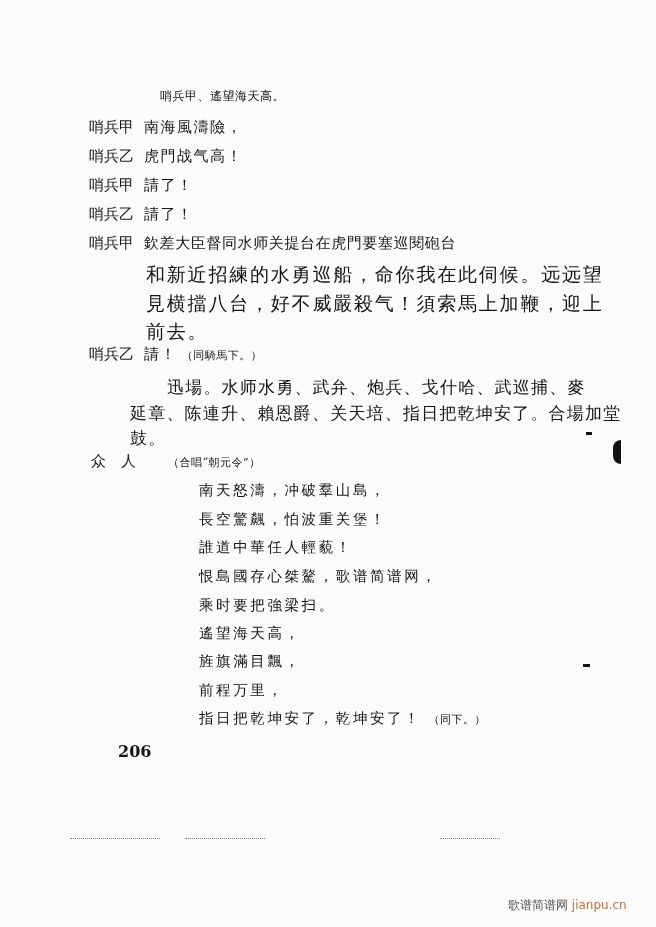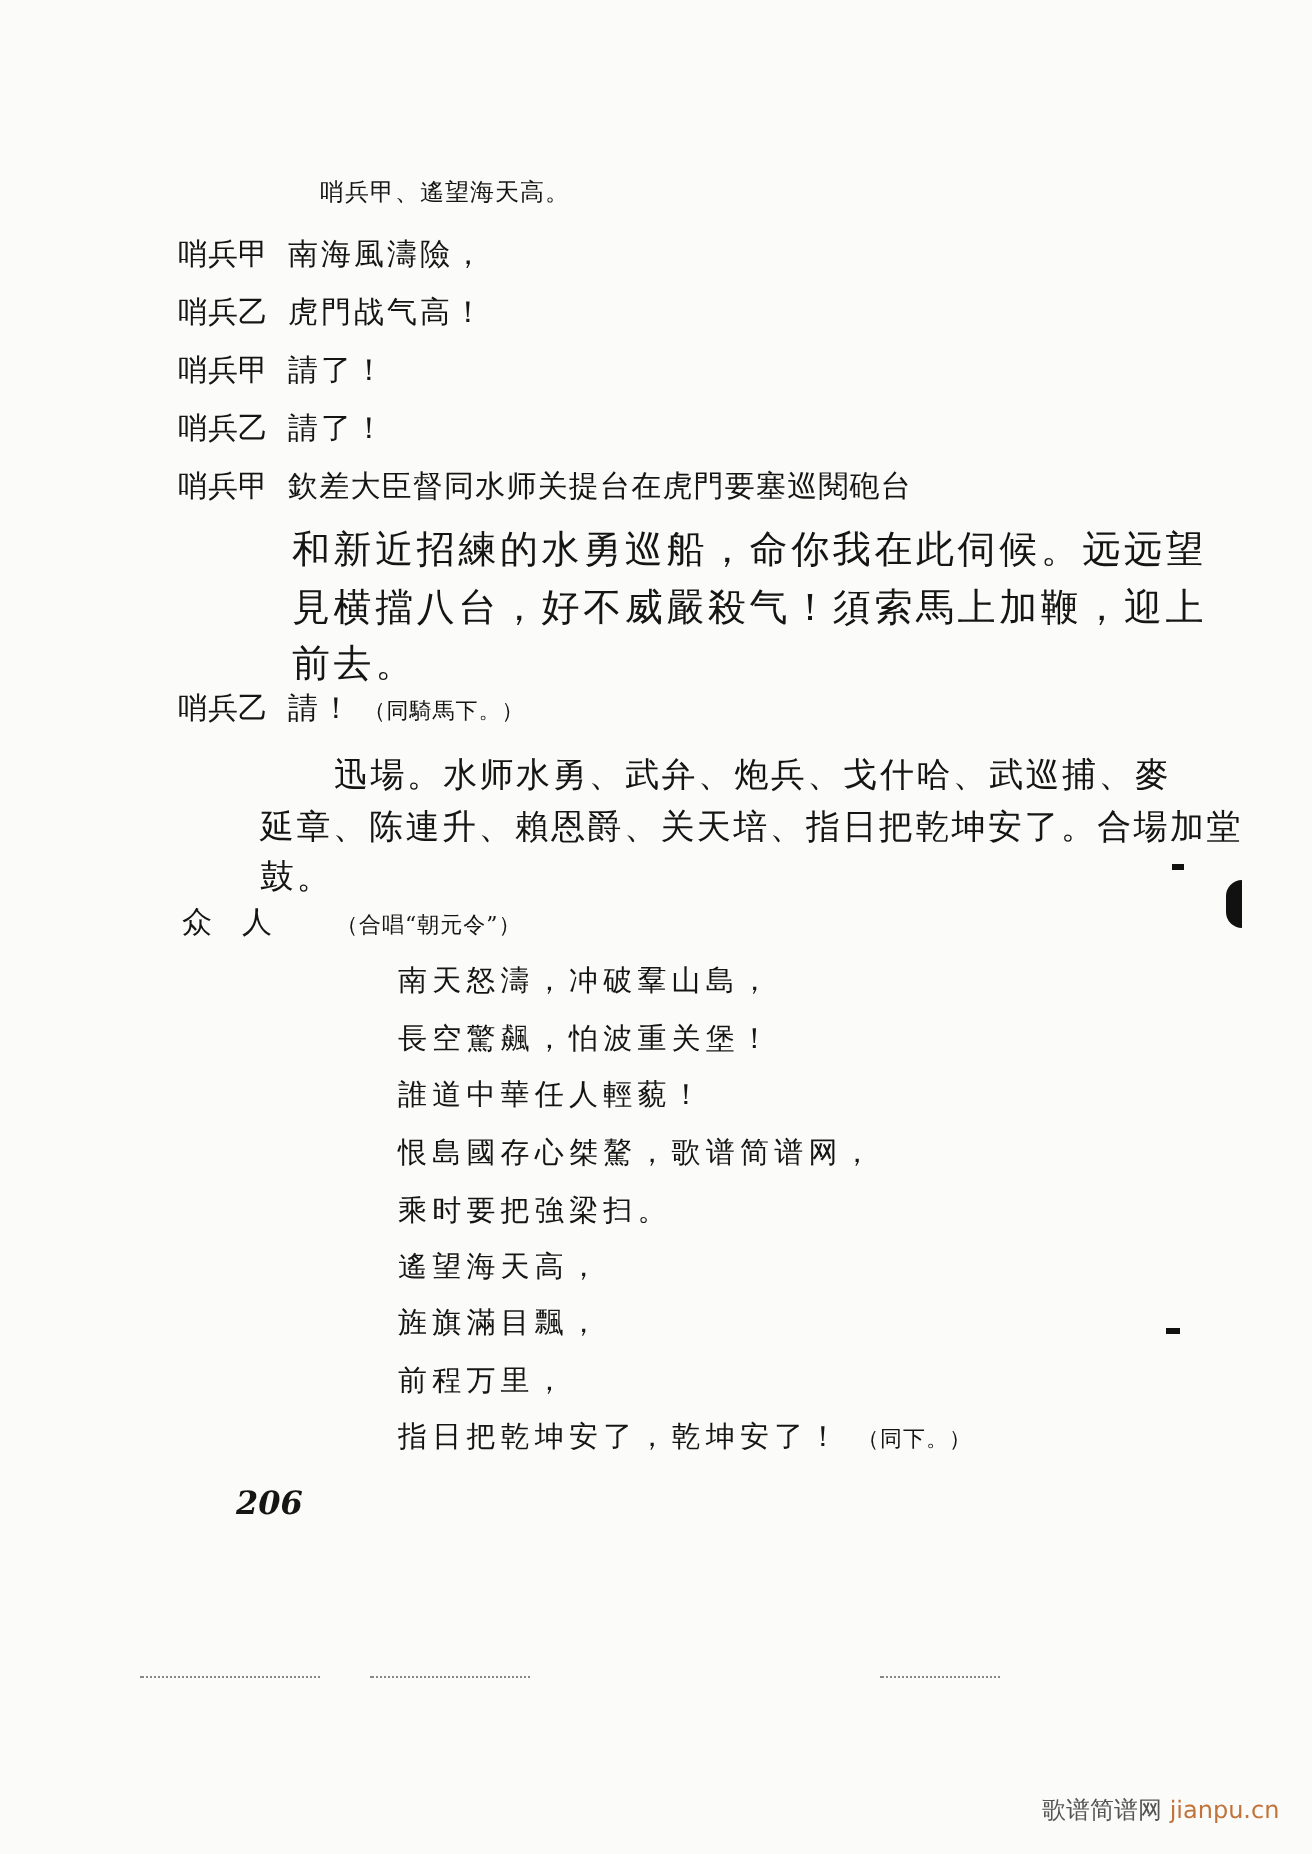--- a/index.html
+++ b/index.html
@@ -13,22 +13,22 @@
   }
   .abs { position: absolute; white-space: nowrap; }
   .stage-dir-top { left: 160px; top: 88px; font-size: 12px; letter-spacing: 0.5px; }
   .line { position: absolute; left: 89px; font-size: 15px; white-space: nowrap; }
   .speaker { display: inline-block; width: 55px; letter-spacing: 0px; }
   .speech { letter-spacing: 1.5px; margin-top: 45px; }
   .cont { position: absolute; left: 130px; font-size: 19px; letter-spacing: 1.8px; white-space: nowrap; margin-left: 16px; }
   .paren { font-size: 11px; letter-spacing: 0.5px; }
   .stage-block { position: absolute; left: 130px; font-size: 17px; letter-spacing: 1.2px; white-space: nowrap; }
   .song { position: absolute; left: 199px; font-size: 14.5px; letter-spacing: 2.6px; white-space: nowrap; }
-  .page-number { left: 118px; top: 742px; font-size: 16px; font-weight: bold; font-style: italic; font-family: "DejaVu Serif", serif; }
-  .watermark { left: 521px; top: 897px; font-size: 12px; color: #555; font-family: "DejaVu Sans", sans-serif; }
+  .page-number { left: 118px; top: 742px; font-size: 16px; font-weight: bold; font-family: "DejaVu Serif", serif; }
+  .watermark { left: 508px; top: 897px; font-size: 12px; color: #555; font-family: "DejaVu Sans", sans-serif; }
   .watermark .url { color: #c0733a; }
   .mark { position: absolute; background: #111; }
   .dots { position: absolute; top: 838px; height: 2px; border-top: 1px dotted #888; }
 </style>
 </head>
 <body>
 
 <div class="abs stage-dir-top">哨兵甲、遙望海天高。</div>
 
 <div class="line" style="top:118px">

